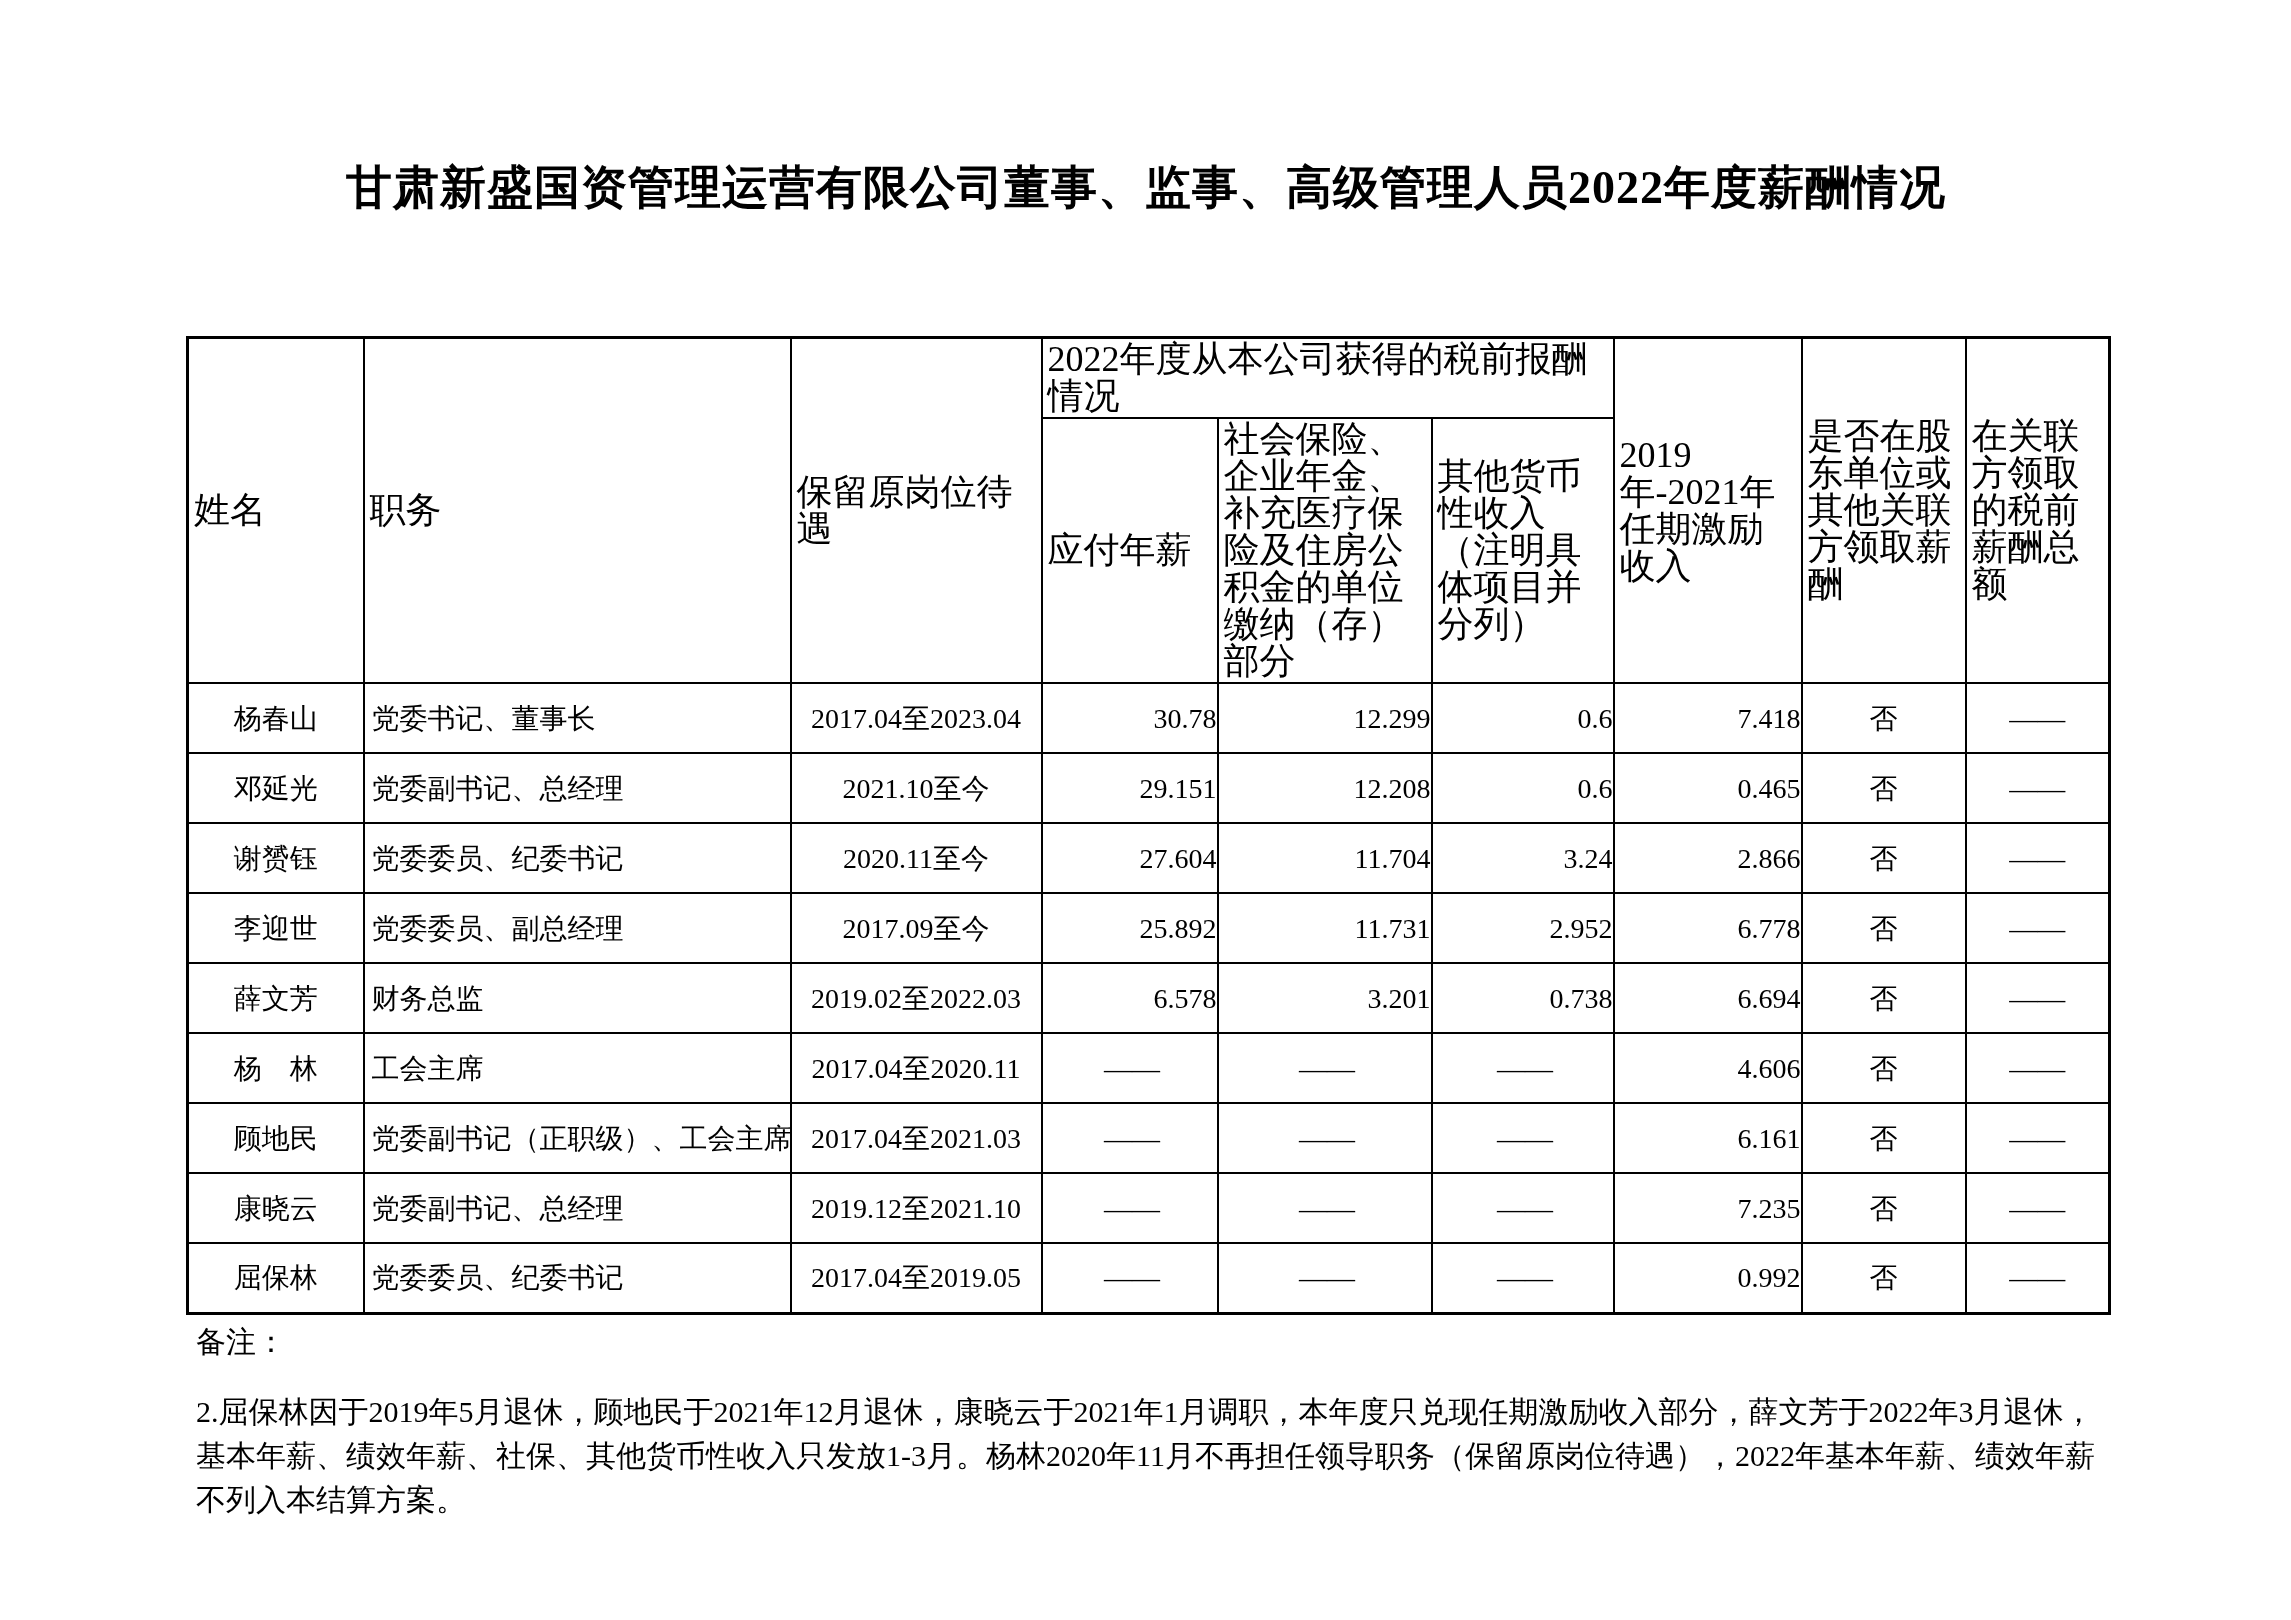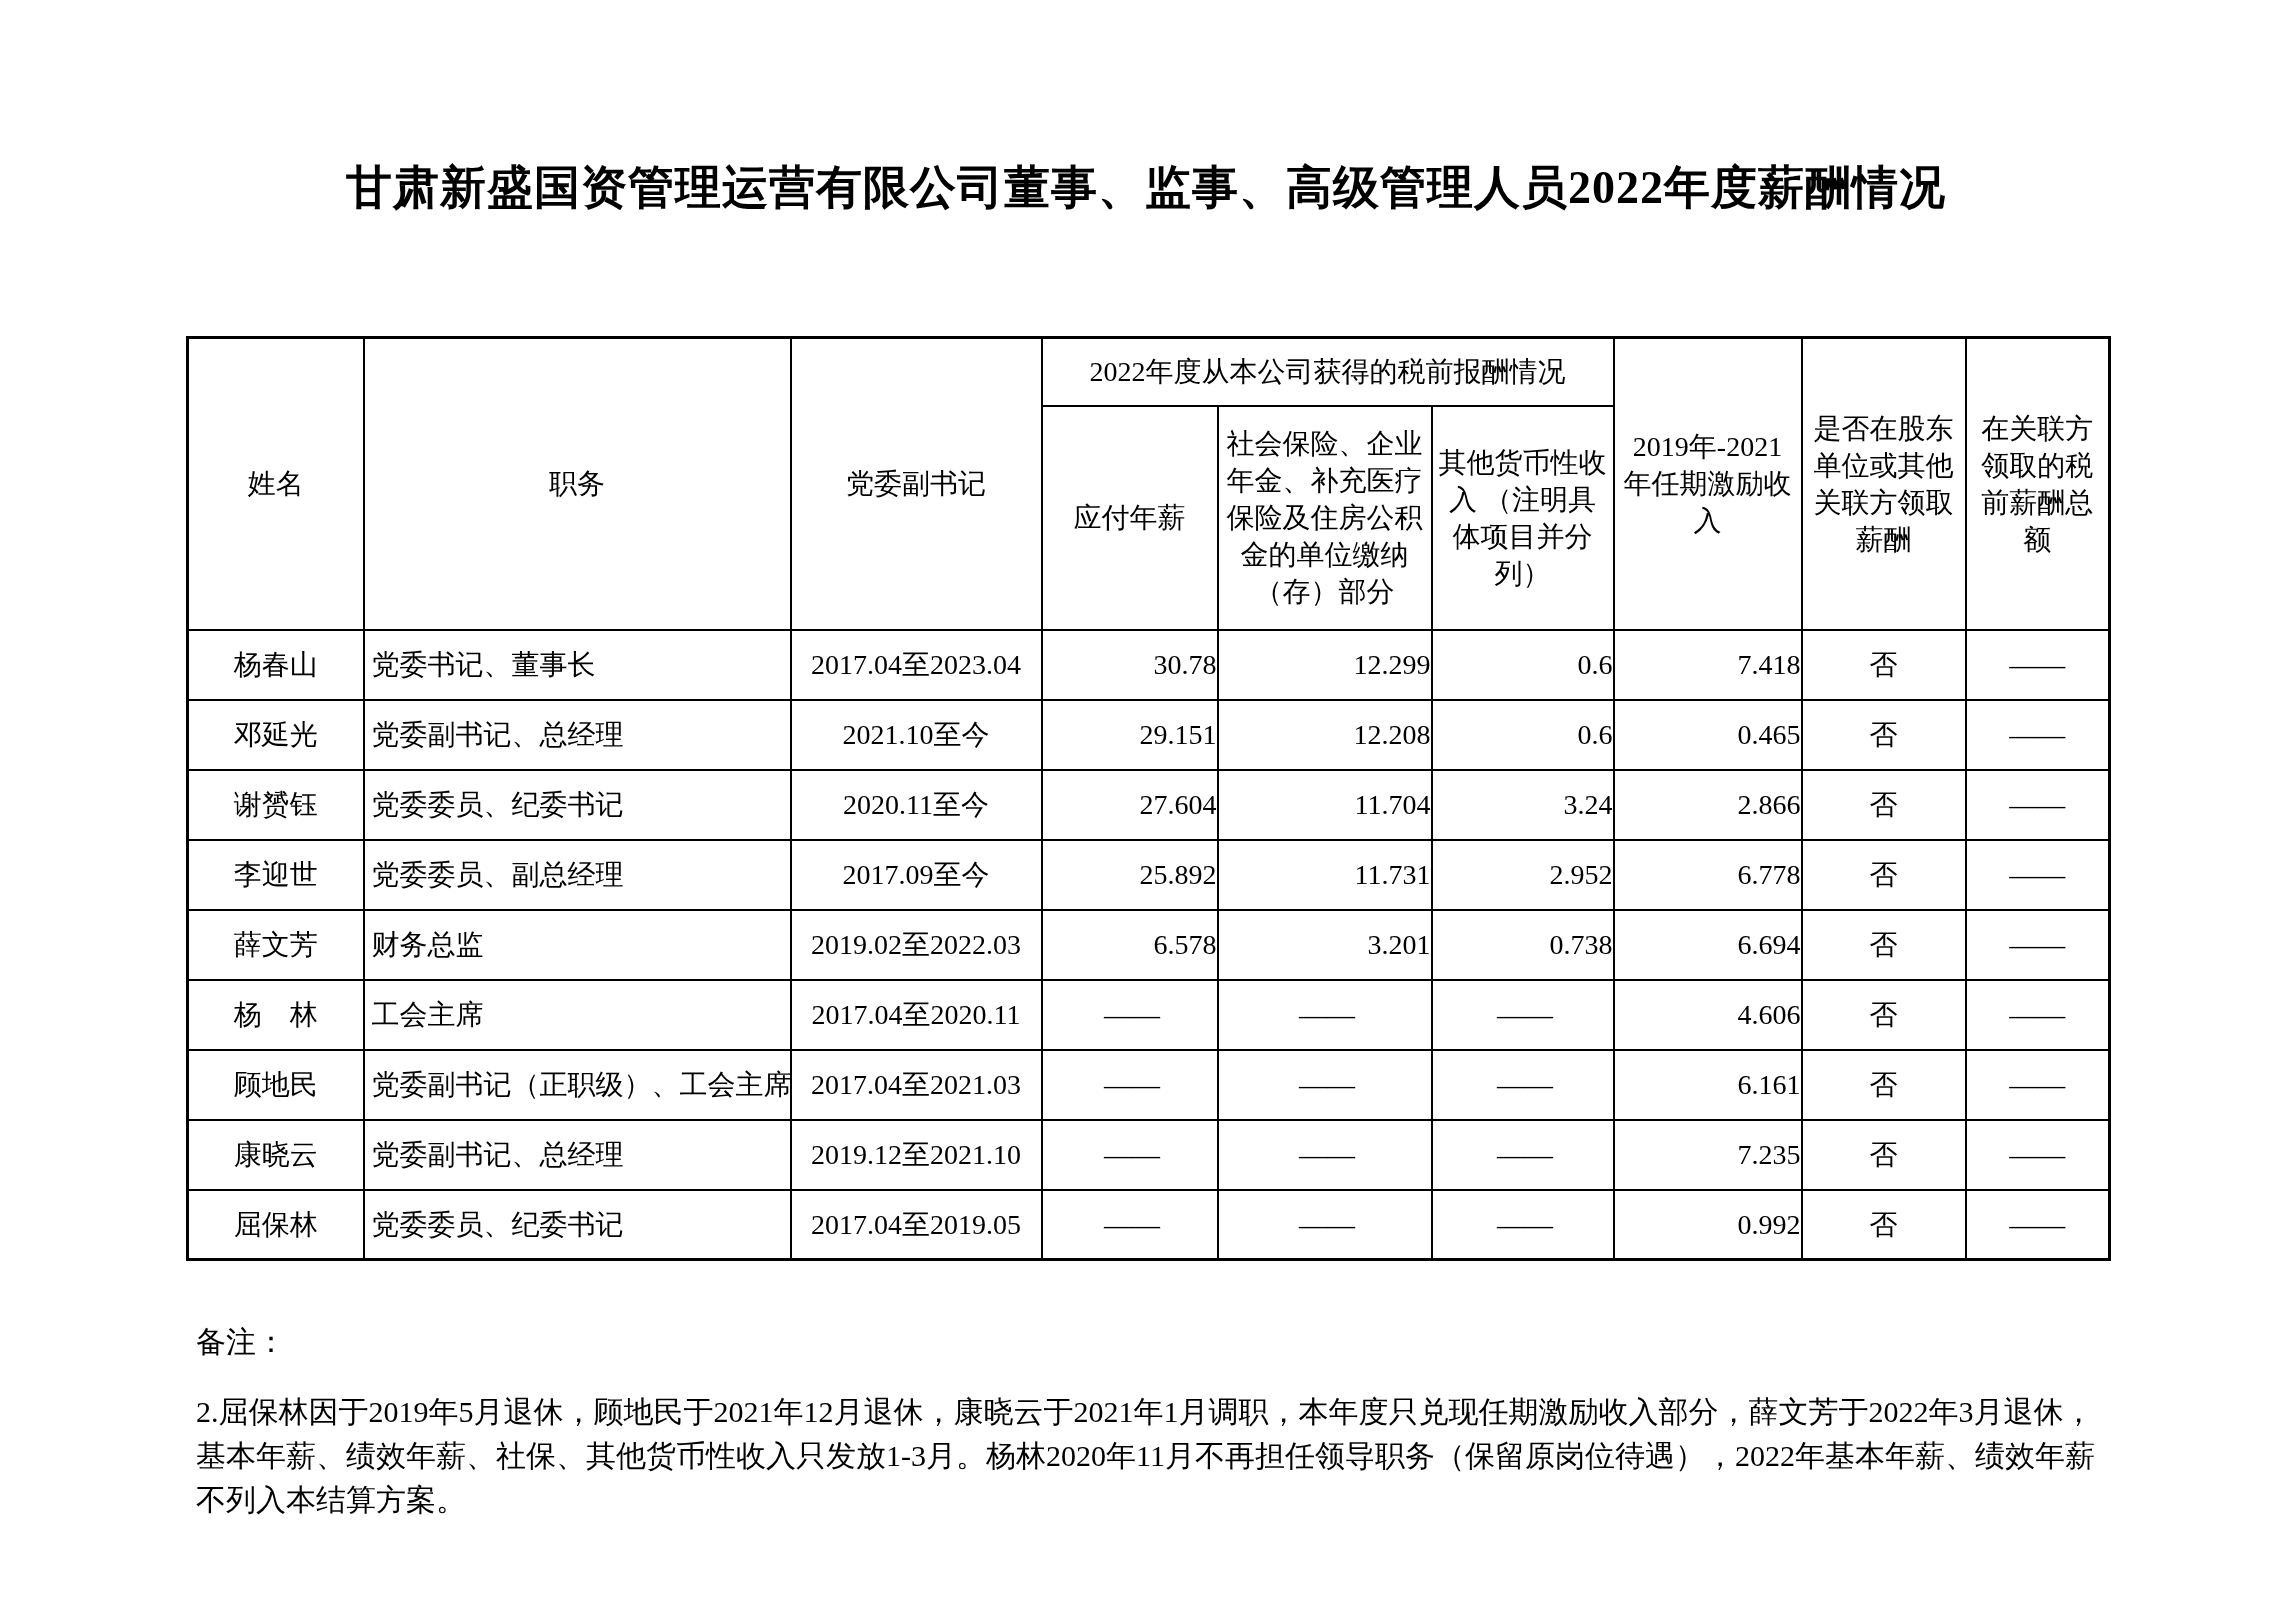--- a/index.html
+++ b/index.html
@@ -48,23 +48,23 @@
   }
   .salary-table th, .salary-table td {
     border: 2px solid #000;
     border-top-width: 2.9px;
     border-bottom-width: 2.9px;
     vertical-align: middle;
     overflow: hidden;
   }
   .salary-table th {
     font-weight: normal;
-    font-size: 28px;
+    font-size: 36px;
     line-height: 37px;
-    text-align: center;
+    text-align: left;
     padding: 2px 4.9px;
   }
   thead tr.hdr-group { height: 68px; }
   thead tr.hdr-sub { height: 224px; }
   tbody tr { height: 70px; }
   .salary-table td {
     font-size: 28px;
     line-height: 33px;
     padding: 0 4.9px;
   }
@@ -101,21 +101,21 @@
       <col style="width:214px">
       <col style="width:182px">
       <col style="width:188px">
       <col style="width:164px">
       <col style="width:144px">
     </colgroup>
     <thead>
       <tr class="hdr-group">
         <th rowspan="2">姓名</th>
         <th rowspan="2">职务</th>
-        <th rowspan="2">党委副书记</th>
+        <th rowspan="2">保留原岗位待遇</th>
         <th colspan="3">2022年度从本公司获得的税前报酬情况</th>
         <th rowspan="2">2019年-2021年任期激励收入</th>
         <th rowspan="2">是否在股东单位或其他关联方领取薪酬</th>
         <th rowspan="2">在关联方领取的税前薪酬总额</th>
       </tr>
       <tr class="hdr-sub">
         <th>应付年薪</th>
         <th>社会保险、企业年金、补充医疗保险及住房公积金的单位缴纳（存）部分</th>
         <th>其他货币性收入 （注明具体项目并分列）</th>
       </tr>

